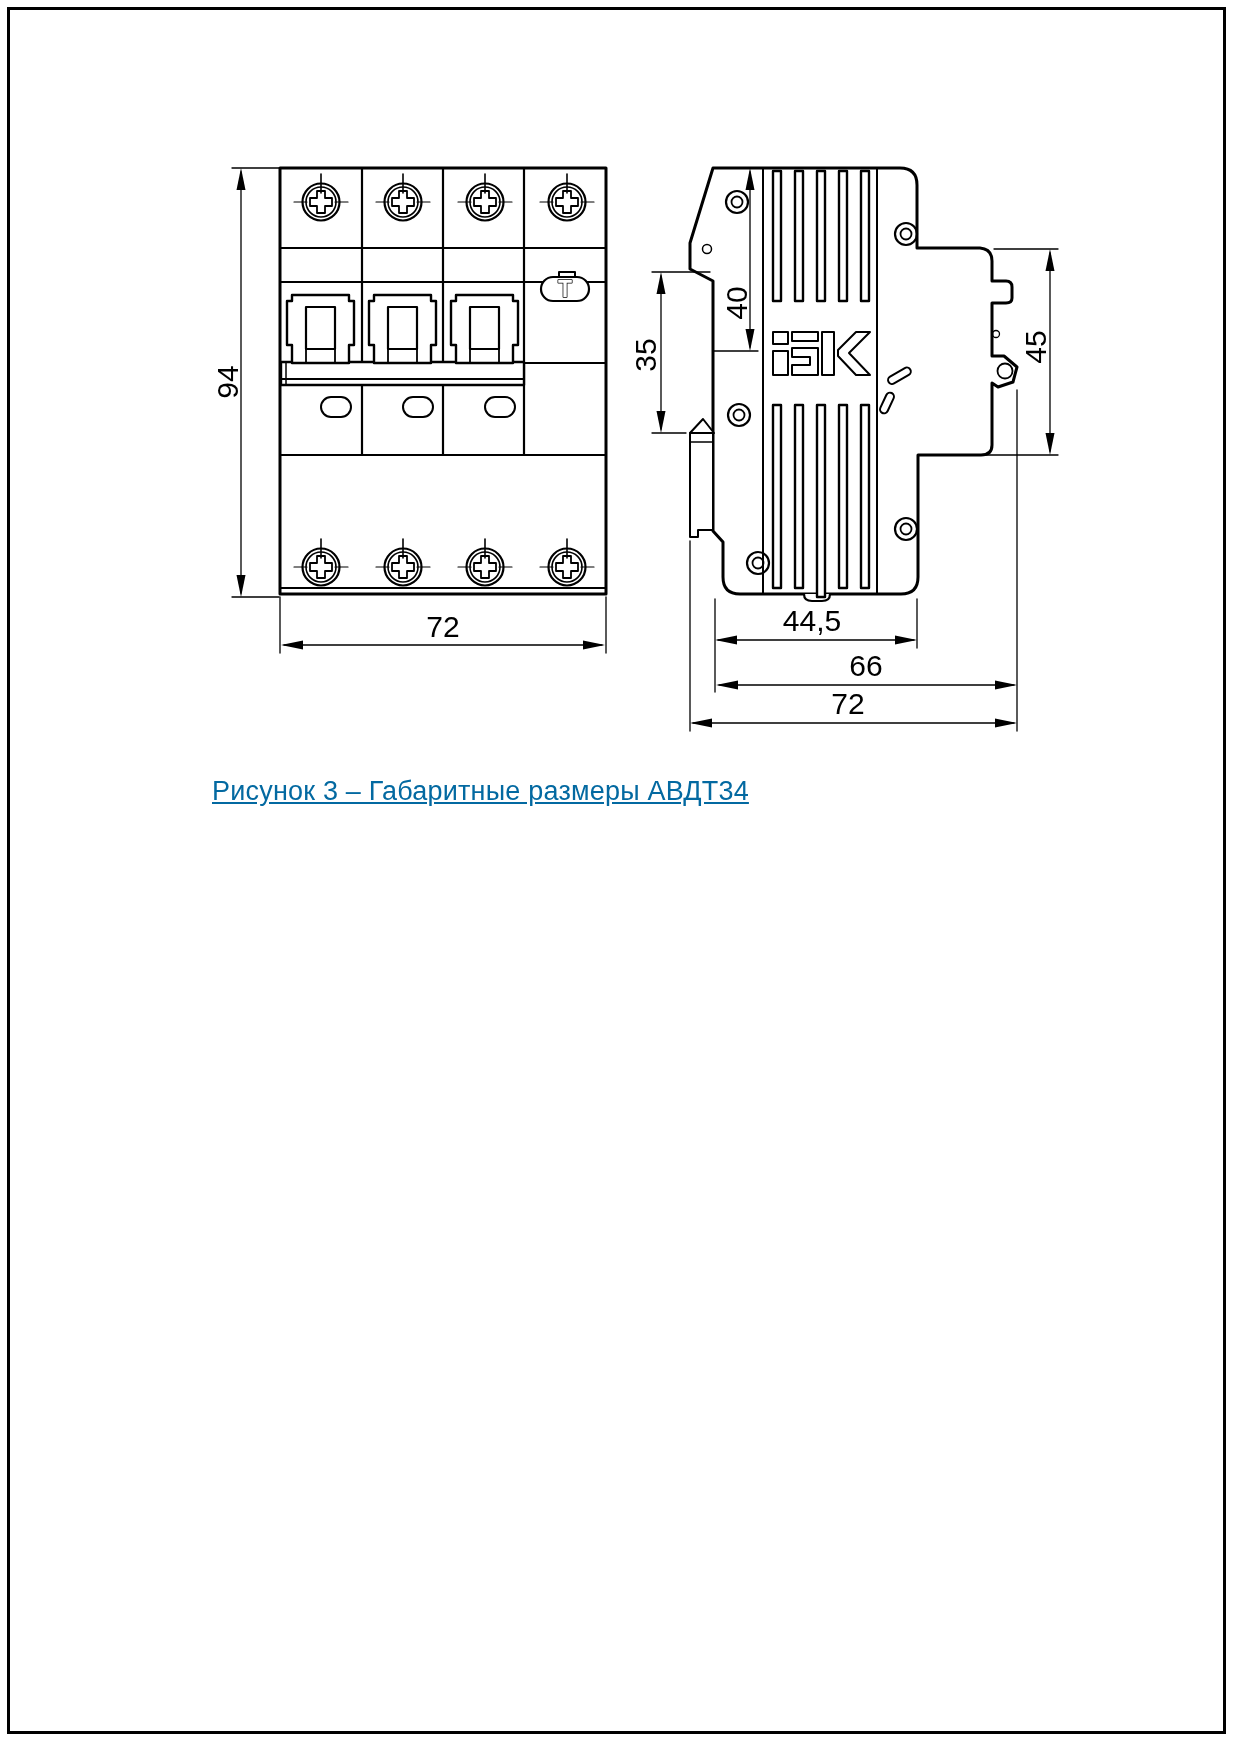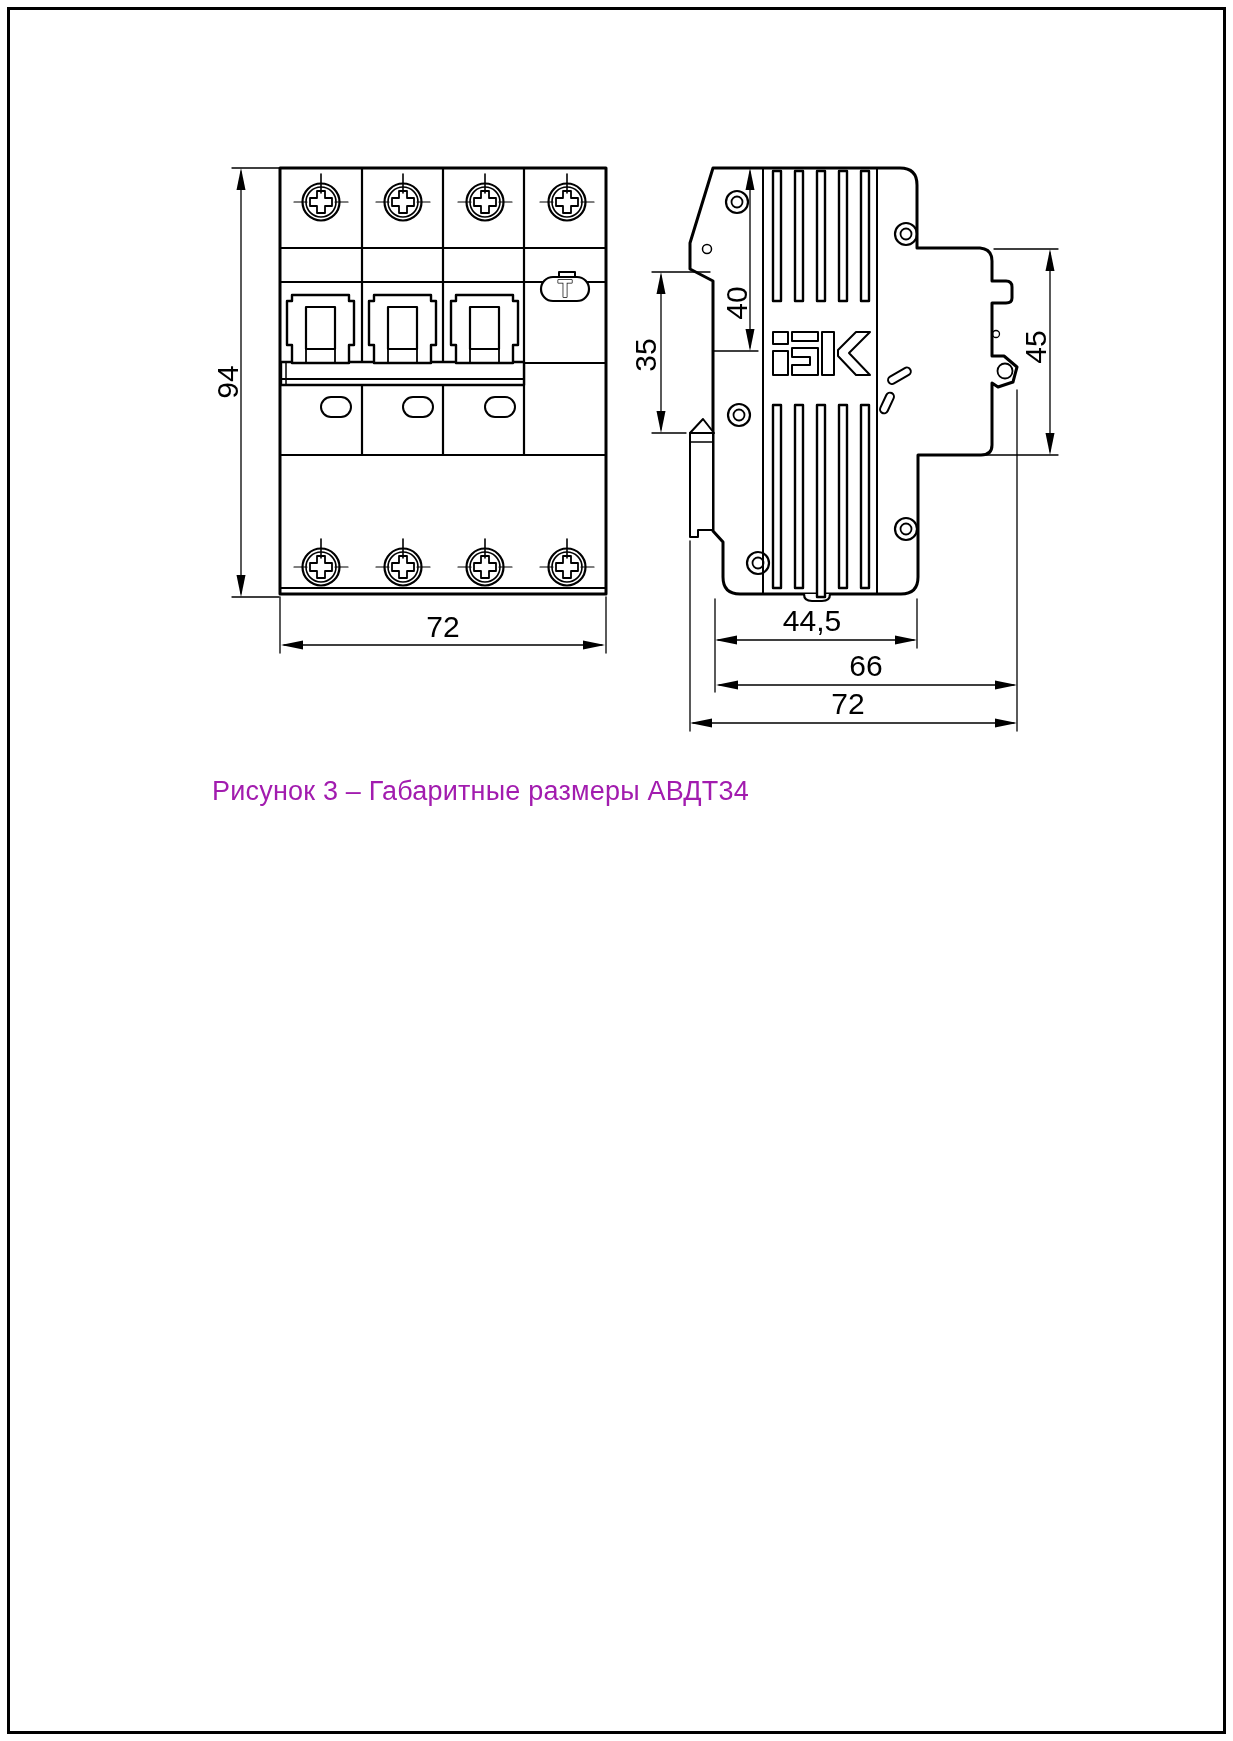--- a/index.html
+++ b/index.html
@@ -11,22 +11,23 @@
     overflow:hidden;
   }
   .page-border{
     position:absolute;left:7px;top:7px;right:7px;bottom:7px;
     border:3px solid #000;
     pointer-events:none;
   }
   .drawing{position:absolute;left:0;top:0;}
   .caption{
     position:absolute;left:212px;top:776px;
-    font-size:27px;color:#a21caf;letter-spacing:0.2px;
+    font-size:27px;color:#0369a1;letter-spacing:0.2px;
     white-space:nowrap;
+    text-decoration:underline;
   }
   svg text{
     font-family:"Liberation Sans", sans-serif;
     font-size:30px;
     fill:#000;
   }
   svg text.tlabel{
     font-size:23px;font-weight:bold;
     fill:#ffffff;stroke:#000;stroke-width:1.5px;
     paint-order:stroke fill;

